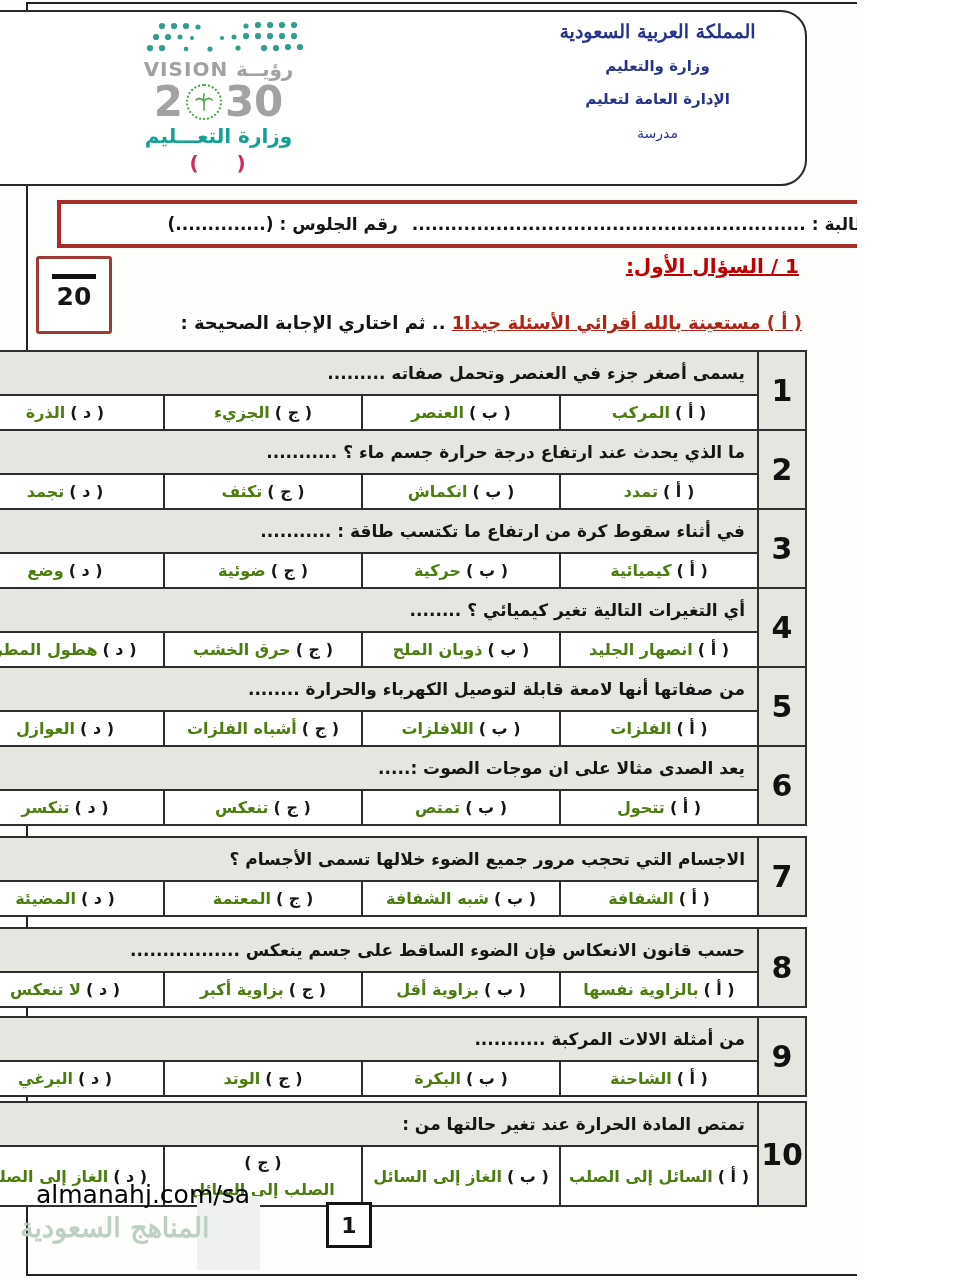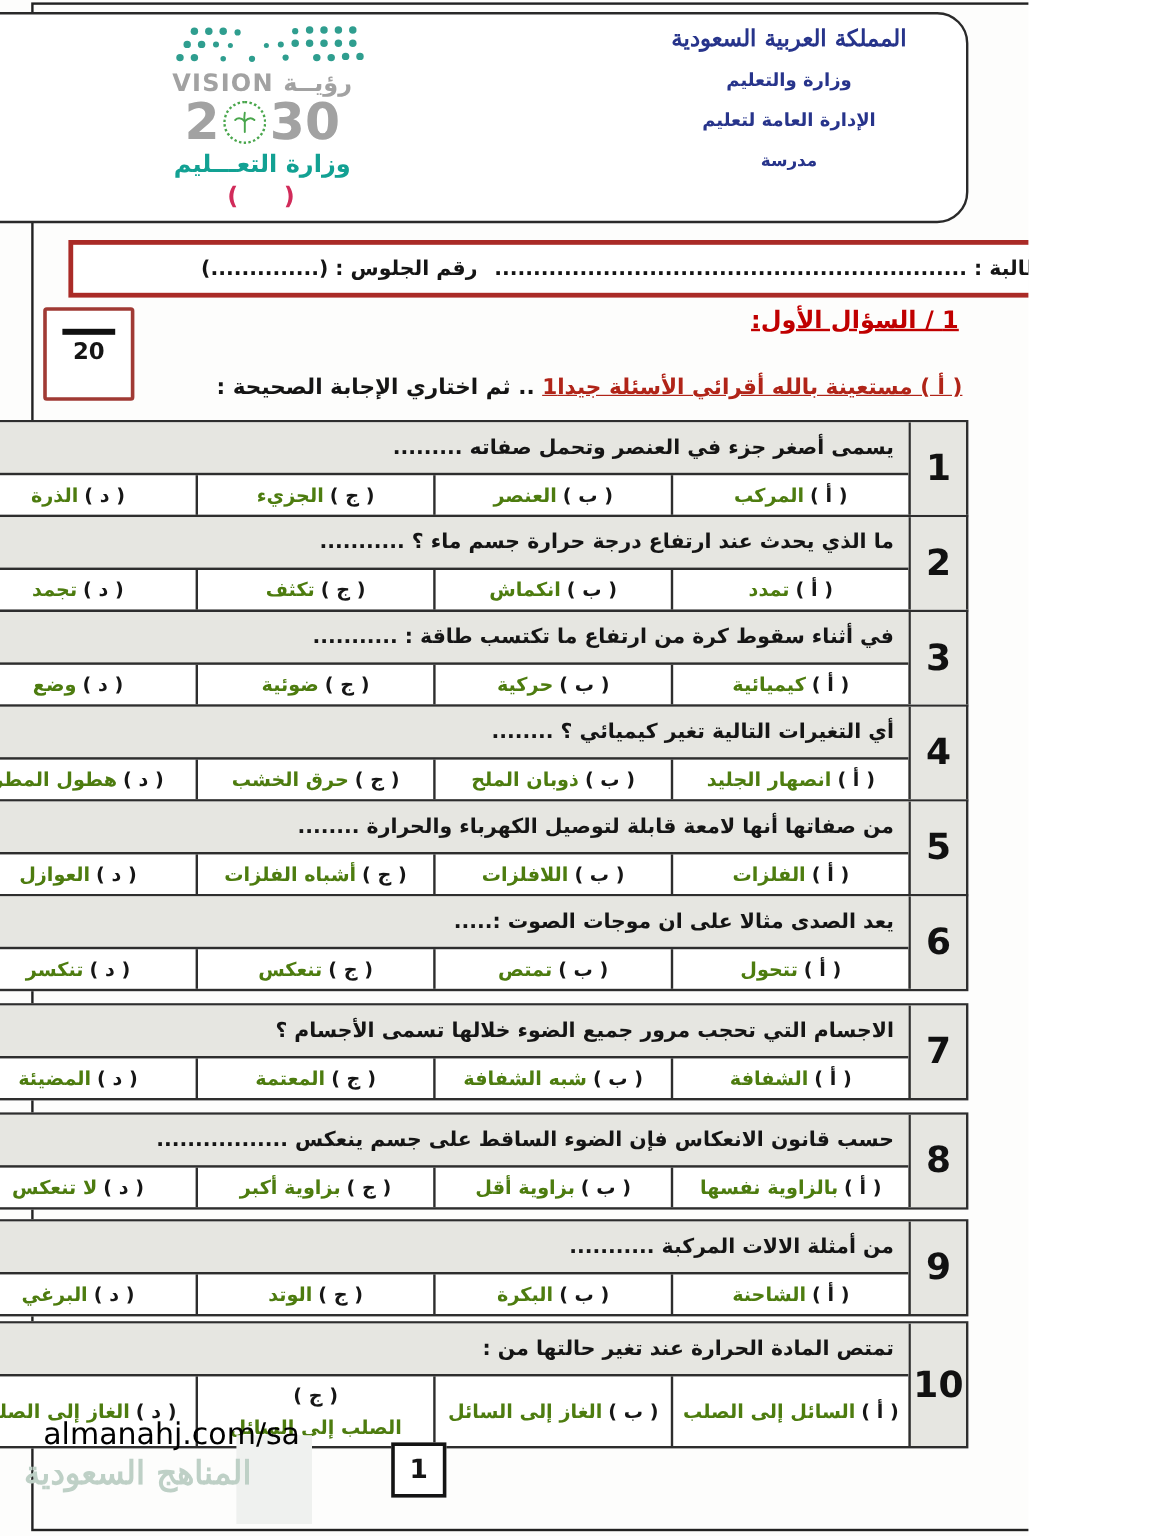--- a/index.html
+++ b/index.html
@@ -6,40 +6,40 @@
   #page{position:relative;width:857px;height:1280px;background:#fdfdfc;overflow:hidden;
         direction:rtl;font-family:"DejaVu Sans",sans-serif;color:#151515;}
   .frame{position:absolute;left:26px;top:2px;width:918px;height:1270px;border:2px solid #222;}
 
   
   .header-box{position:absolute;right:50px;top:10px;width:878px;height:172px;border:2px solid #2a2a2a;
               border-radius:26px;display:flex;background:#fff;}
   .h-ministry{width:295px;padding-top:8px;text-align:center;color:#27348b;}
   .k-title{font-family:"DejaVu Serif",serif;font-weight:bold;font-size:19px;}
   .m-line{font-weight:bold;font-size:15px;margin-top:15px;}
-  .m-school{font-weight:bold;font-size:14px;margin-top:17px;}
+  .m-school{font-weight:normal;font-size:14px;margin-top:17px;}
   .h-logo{flex:1;display:flex;flex-direction:column;align-items:center;padding-top:8px;direction:ltr;}
   .vision-line{color:#a2a2a2;font-weight:bold;font-size:20px;letter-spacing:1px;margin-top:-3px;}
   .year{display:flex;align-items:center;color:#a2a2a2;font-weight:bold;font-size:42px;line-height:1;}
   .palm{width:32px;height:32px;border:2px dotted #49a64c;border-radius:50%;margin:0 3px;
         display:flex;align-items:center;justify-content:center;}
   .moe{color:#12a193;font-weight:bold;font-size:20px;margin-top:1px;}
   .parens{color:#d12b5a;font-size:20px;font-weight:bold;margin-top:3px;letter-spacing:2px;}
   .h-info{width:300px;padding:30px 8px 0 6px;text-align:right;font-weight:bold;font-size:16px;}
   .info-line2{margin-top:24px;}
 
   
   .student-bar{position:absolute;left:57px;top:200px;width:850px;height:40px;border:4px solid #aa2b27;
                display:flex;align-items:center;padding:0 14px;gap:14px;font-weight:bold;font-size:17px;background:#fff;}
 
   
   .score-box{position:absolute;left:36px;top:256px;width:70px;height:72px;border:3px solid #a03a34;
              border-radius:3px;display:flex;flex-direction:column;align-items:center;background:#fff;}
   .score-bar{width:44px;height:5px;background:#101010;margin-top:15px;}
-  .score-val{font-size:19px;font-weight:bold;margin-top:3px;}
+  .score-val{font-size:25px;font-weight:bold;margin-top:3px;}
   .section-title{position:absolute;right:58px;top:254px;color:#c00000;font-weight:bold;font-size:20px;
                  text-decoration:underline;}
   .instruction{position:absolute;right:55px;top:312px;font-size:18px;font-weight:bold;}
   .instr-red{color:#b02418;text-decoration:underline;}
   .instr-black{color:#151515;}
 
   
   .questions{position:absolute;right:50px;top:352px;width:842px;}
   .q-block{display:flex;border:2px solid #2e2e2e;margin-top:-2px;background:#fff;}
   .q-block:nth-child(7){margin-top:10px;}

